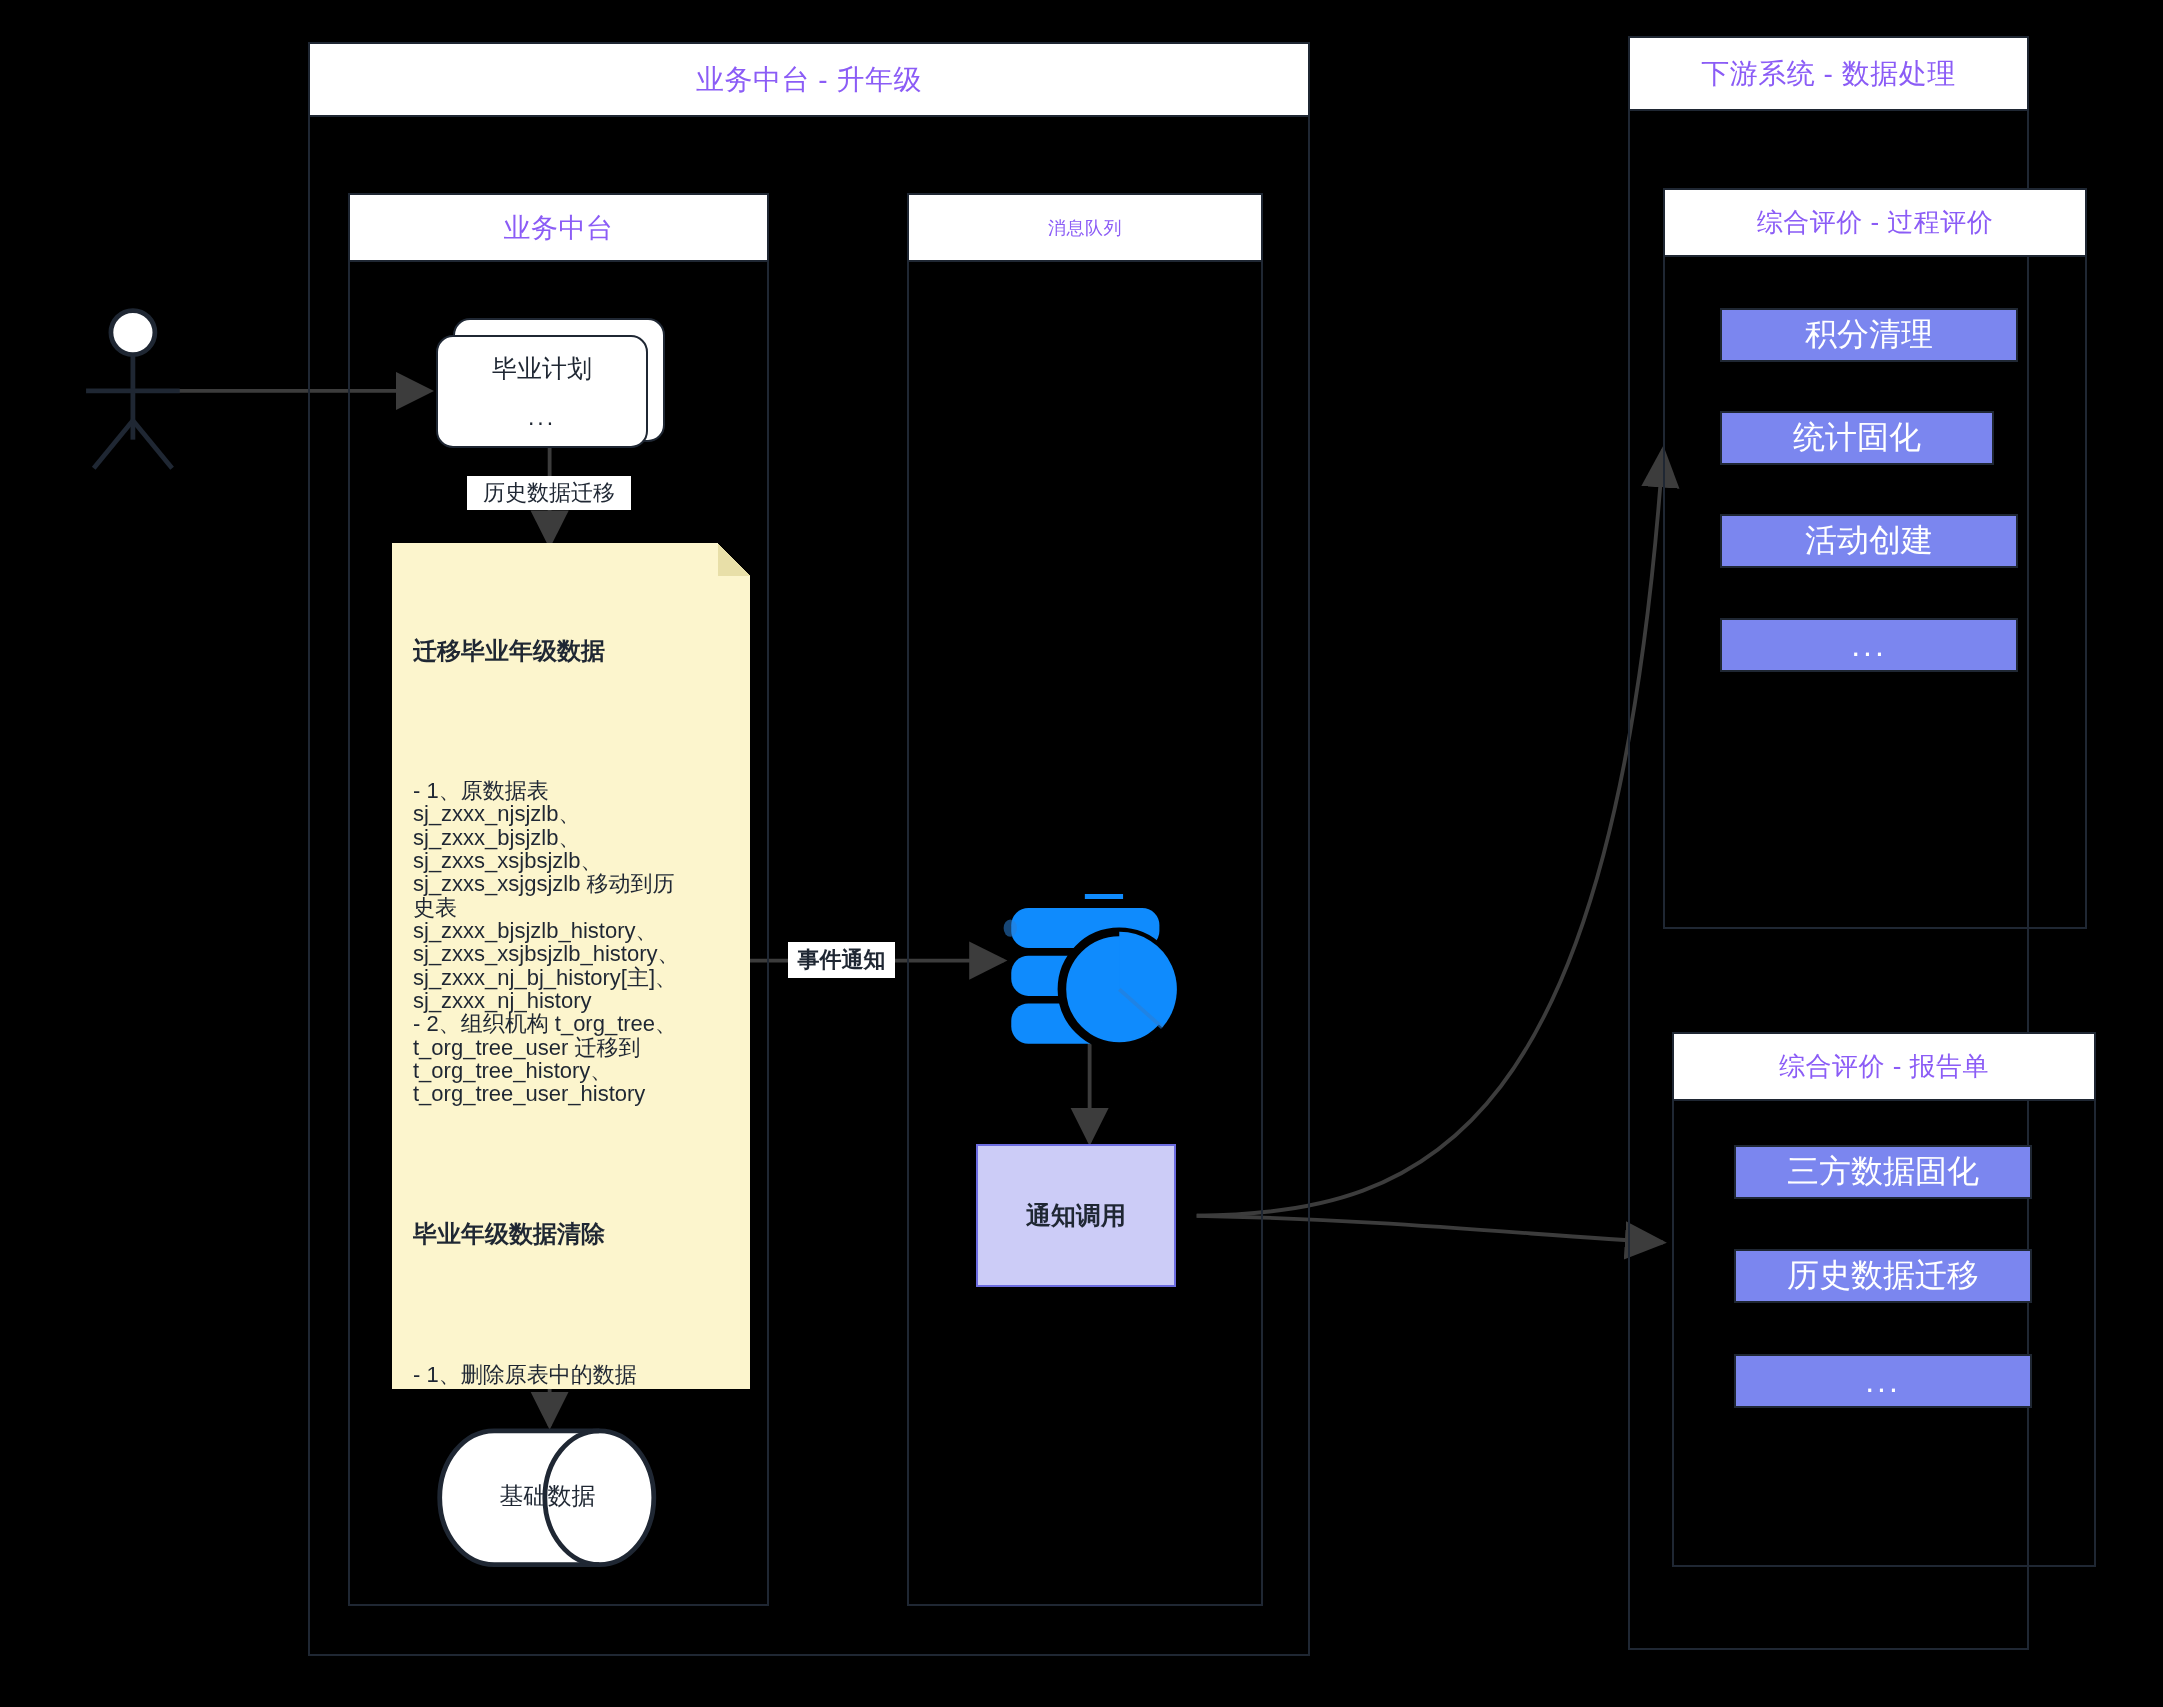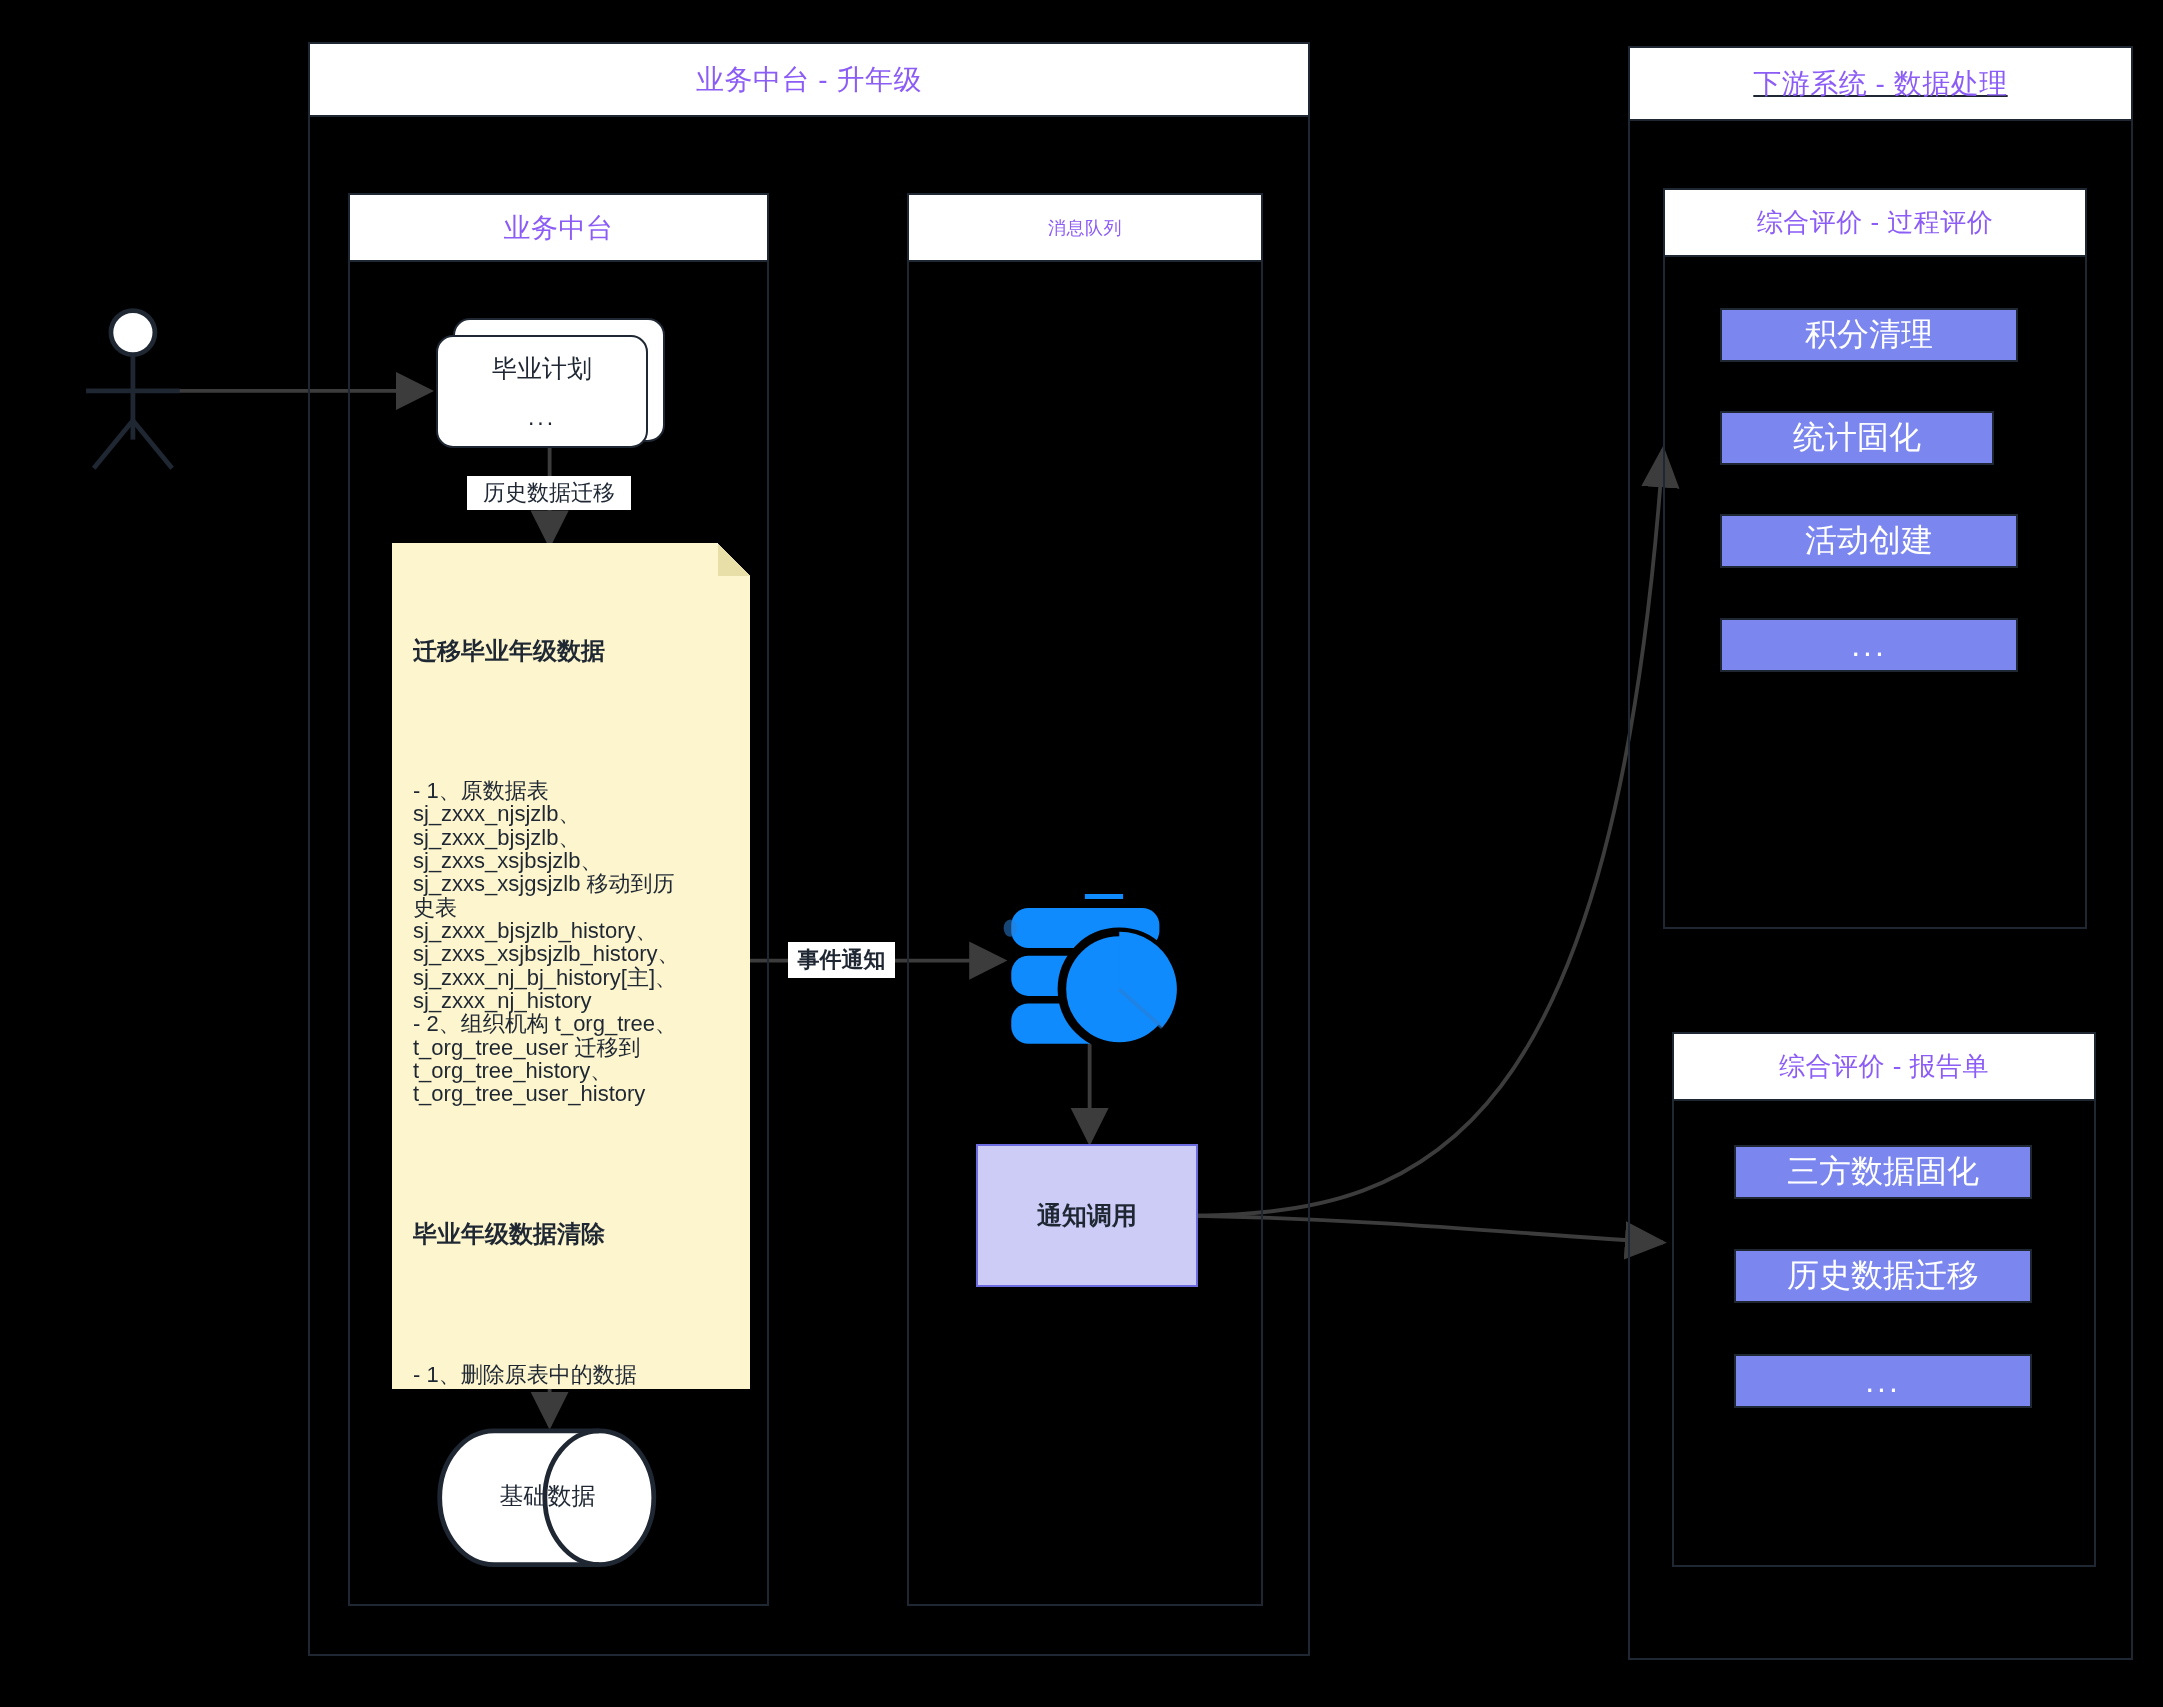--- a/index.html
+++ b/index.html
@@ -189,25 +189,25 @@
   </div>
 
   <div class="abs" style="left:483px;top:1477px;width:129px;height:38px;display:flex;align-items:center;justify-content:center;font-size:24px;color:#1f2733;">
     <span>基础数据</span>
   </div>
 
   <div class="abs edge-label bold" style="left:788px;top:942px;width:107px;height:36px;">
     <span>事件通知</span>
   </div>
 
-  <div class="abs proc" style="left:976px;top:1144px;width:222px;height:143px;">
+  <div class="abs proc" style="left:976px;top:1144px;width:200px;height:143px;">
     <span>通知调用</span>
   </div>
 
-  <div class="abs pkg" style="left:1628px;top:46px;width:505px;height:1614px;text-decoration:underline;">
+  <div class="abs pkg" style="left:1628px;top:36px;width:401px;height:1614px;">
     <div class="pkg-title" style="height:71px;font-size:28px;">
       <span>下游系统 - 数据处理</span>
     </div>
   </div>
 
   <div class="abs pkg" style="left:1663px;top:188px;width:424px;height:741px;">
     <div class="pkg-title" style="height:65px;font-size:26px;">
       <span>综合评价 - 过程评价</span>
     </div>
   </div>

